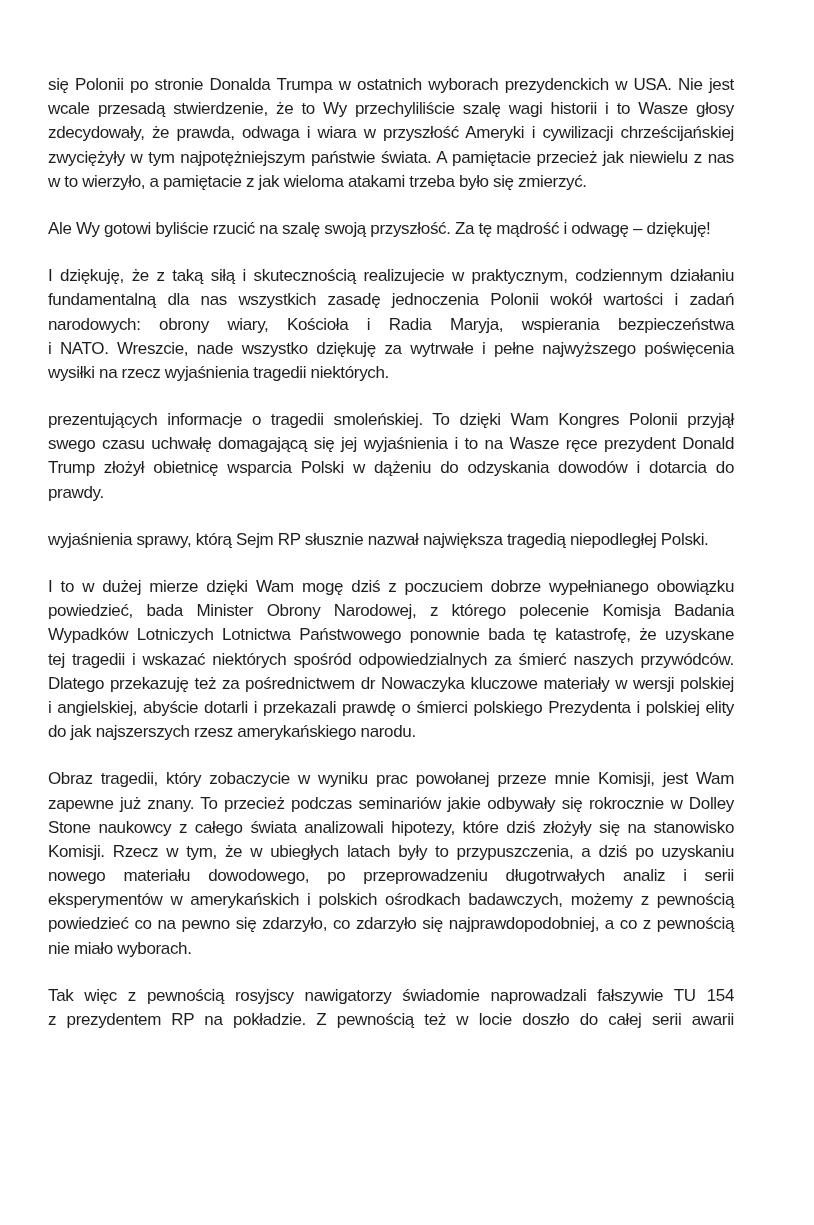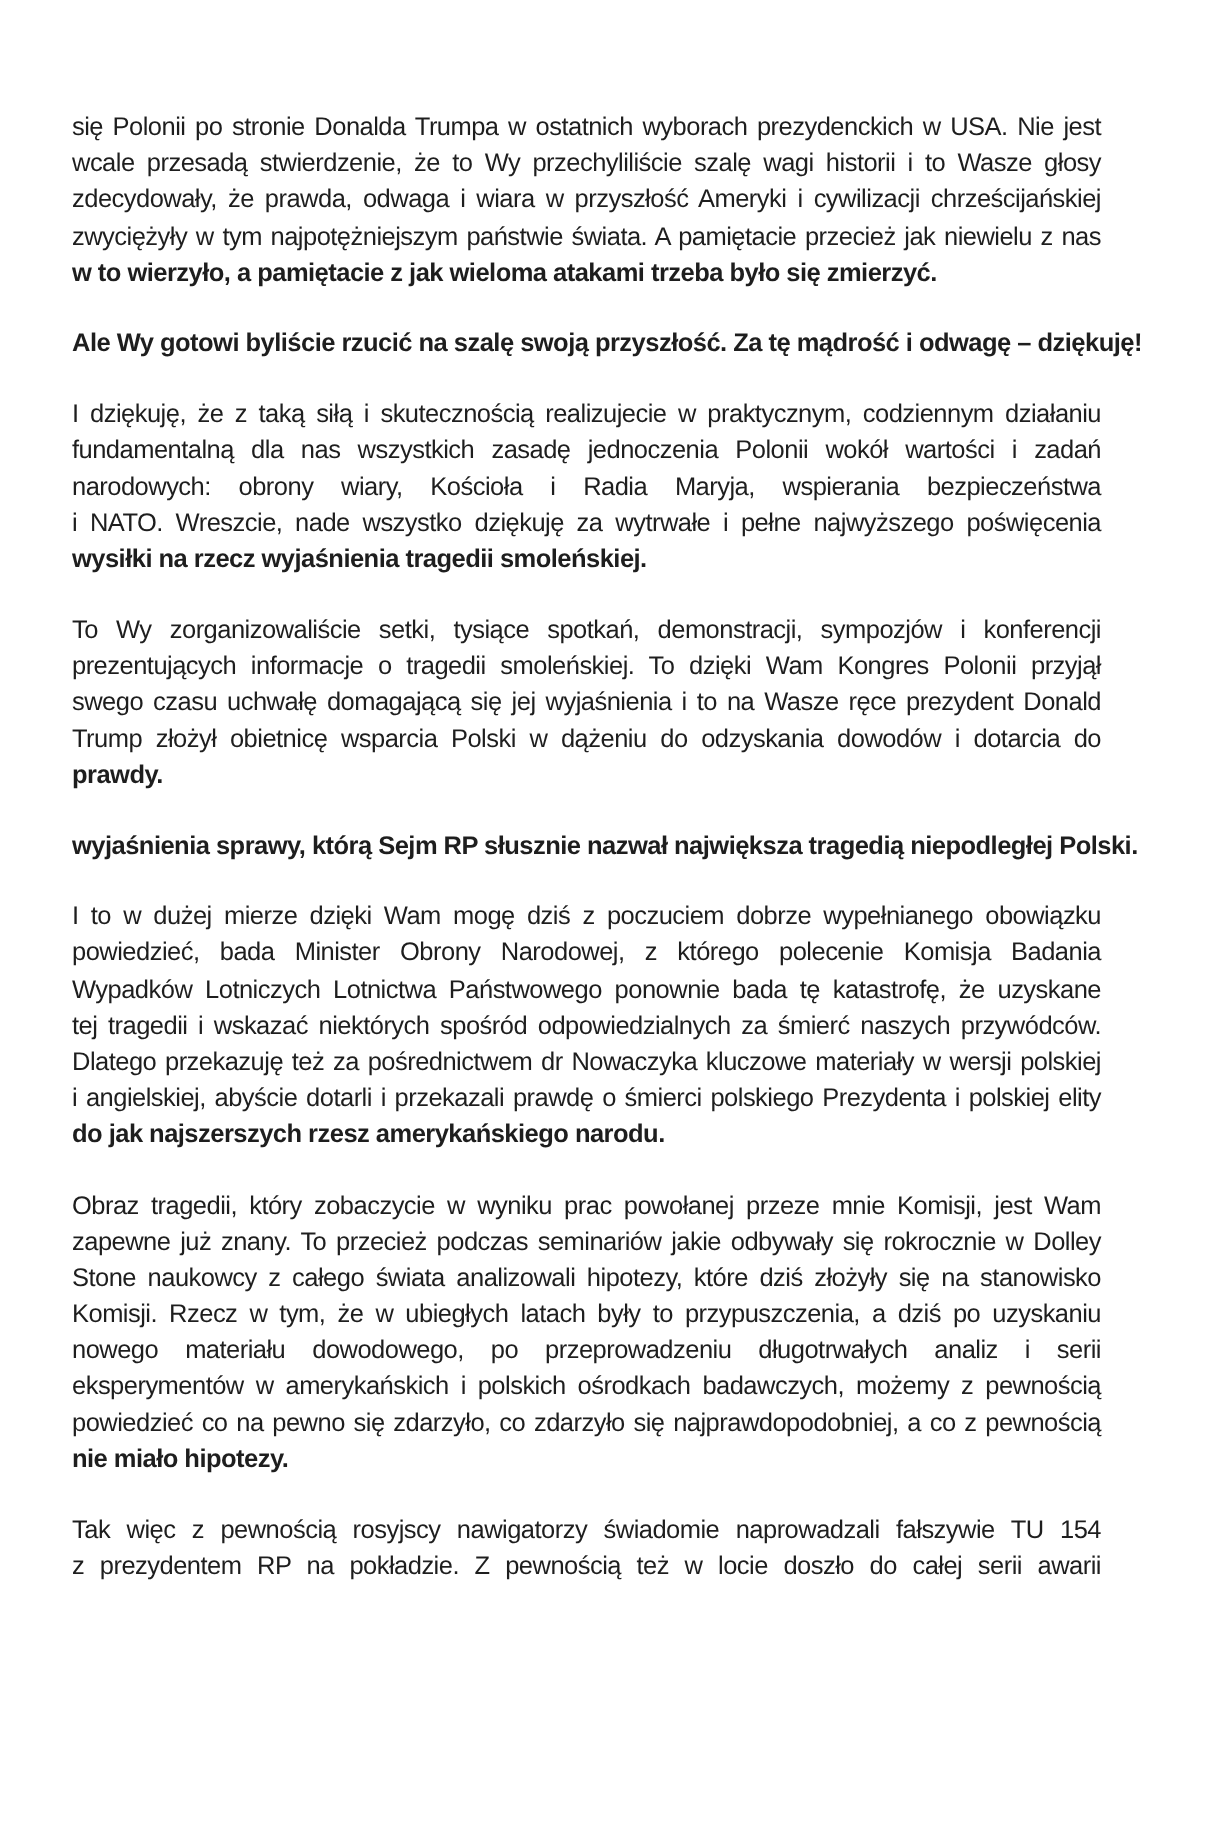--- a/index.html
+++ b/index.html
@@ -31,21 +31,20 @@
       height: 24.2px;
       line-height: 24.2px;
       white-space: nowrap;
       text-align: justify;
       text-align-last: justify;
       overflow: visible;
     }
     .line.last {
       text-align: right;
       text-align-last: left;
-      font-weight: bold;
     }
   </style>
 </head>
 <body>
 
 <div class="page">
 
   <div class="para">
     <span class="line">się Polonii po stronie Donalda Trumpa w ostatnich wyborach prezydenckich w USA. Nie jest</span>
     <span class="line">wcale przesadą stwierdzenie, że to Wy przechyliliście szalę wagi historii i to Wasze głosy</span>
@@ -56,25 +55,24 @@
 
   <div class="para">
     <span class="line last">Ale Wy gotowi byliście rzucić na szalę swoją przyszłość. Za tę mądrość i odwagę – dziękuję!</span>
   </div>
 
   <div class="para">
     <span class="line">I dziękuję, że z taką siłą i skutecznością realizujecie w praktycznym, codziennym działaniu</span>
     <span class="line">fundamentalną dla nas wszystkich zasadę jednoczenia Polonii wokół wartości i zadań</span>
     <span class="line">narodowych: obrony wiary, Kościoła i Radia Maryja, wspierania bezpieczeństwa</span>
     <span class="line">i NATO. Wreszcie, nade wszystko dziękuję za wytrwałe i pełne najwyższego poświęcenia</span>
-    <span class="line last">wysiłki na rzecz wyjaśnienia tragedii smoleńskiej.</span>
+    <span class="line last">wysiłki na rzecz wyjaśnienia tragedii niektórych.</span>
   </div>
 
   <div class="para">
-    <span class="line">To Wy zorganizowaliście setki, tysiące spotkań, demonstracji, sympozjów i konferencji</span>
     <span class="line">prezentujących informacje o tragedii smoleńskiej. To dzięki Wam Kongres Polonii przyjął</span>
     <span class="line">swego czasu uchwałę domagającą się jej wyjaśnienia i to na Wasze ręce prezydent Donald</span>
     <span class="line">Trump złożył obietnicę wsparcia Polski w dążeniu do odzyskania dowodów i dotarcia do</span>
     <span class="line last">prawdy.</span>
   </div>
 
   <div class="para">
     <span class="line last">wyjaśnienia sprawy, którą Sejm RP słusznie nazwał największa tragedią niepodległej Polski.</span>
   </div>
 
@@ -89,21 +87,21 @@
   </div>
 
   <div class="para">
     <span class="line">Obraz tragedii, który zobaczycie w wyniku prac powołanej przeze mnie Komisji, jest Wam</span>
     <span class="line">zapewne już znany. To przecież podczas seminariów jakie odbywały się rokrocznie w Dolley</span>
     <span class="line">Stone naukowcy z całego świata analizowali hipotezy, które dziś złożyły się na stanowisko</span>
     <span class="line">Komisji. Rzecz w tym, że w ubiegłych latach były to przypuszczenia, a dziś po uzyskaniu</span>
     <span class="line">nowego materiału dowodowego, po przeprowadzeniu długotrwałych analiz i serii</span>
     <span class="line">eksperymentów w amerykańskich i polskich ośrodkach badawczych, możemy z pewnością</span>
     <span class="line">powiedzieć co na pewno się zdarzyło, co zdarzyło się najprawdopodobniej, a co z pewnością</span>
-    <span class="line last">nie miało hipotezy.</span>
+    <span class="line last">nie miało wyborach.</span>
   </div>
 
   <div class="para">
     <span class="line">Tak więc z pewnością rosyjscy nawigatorzy świadomie naprowadzali fałszywie TU 154</span>
     <span class="line">z prezydentem RP na pokładzie. Z pewnością też w locie doszło do całej serii awarii</span>
   </div>
 
 </div>
 
 </body></html>

